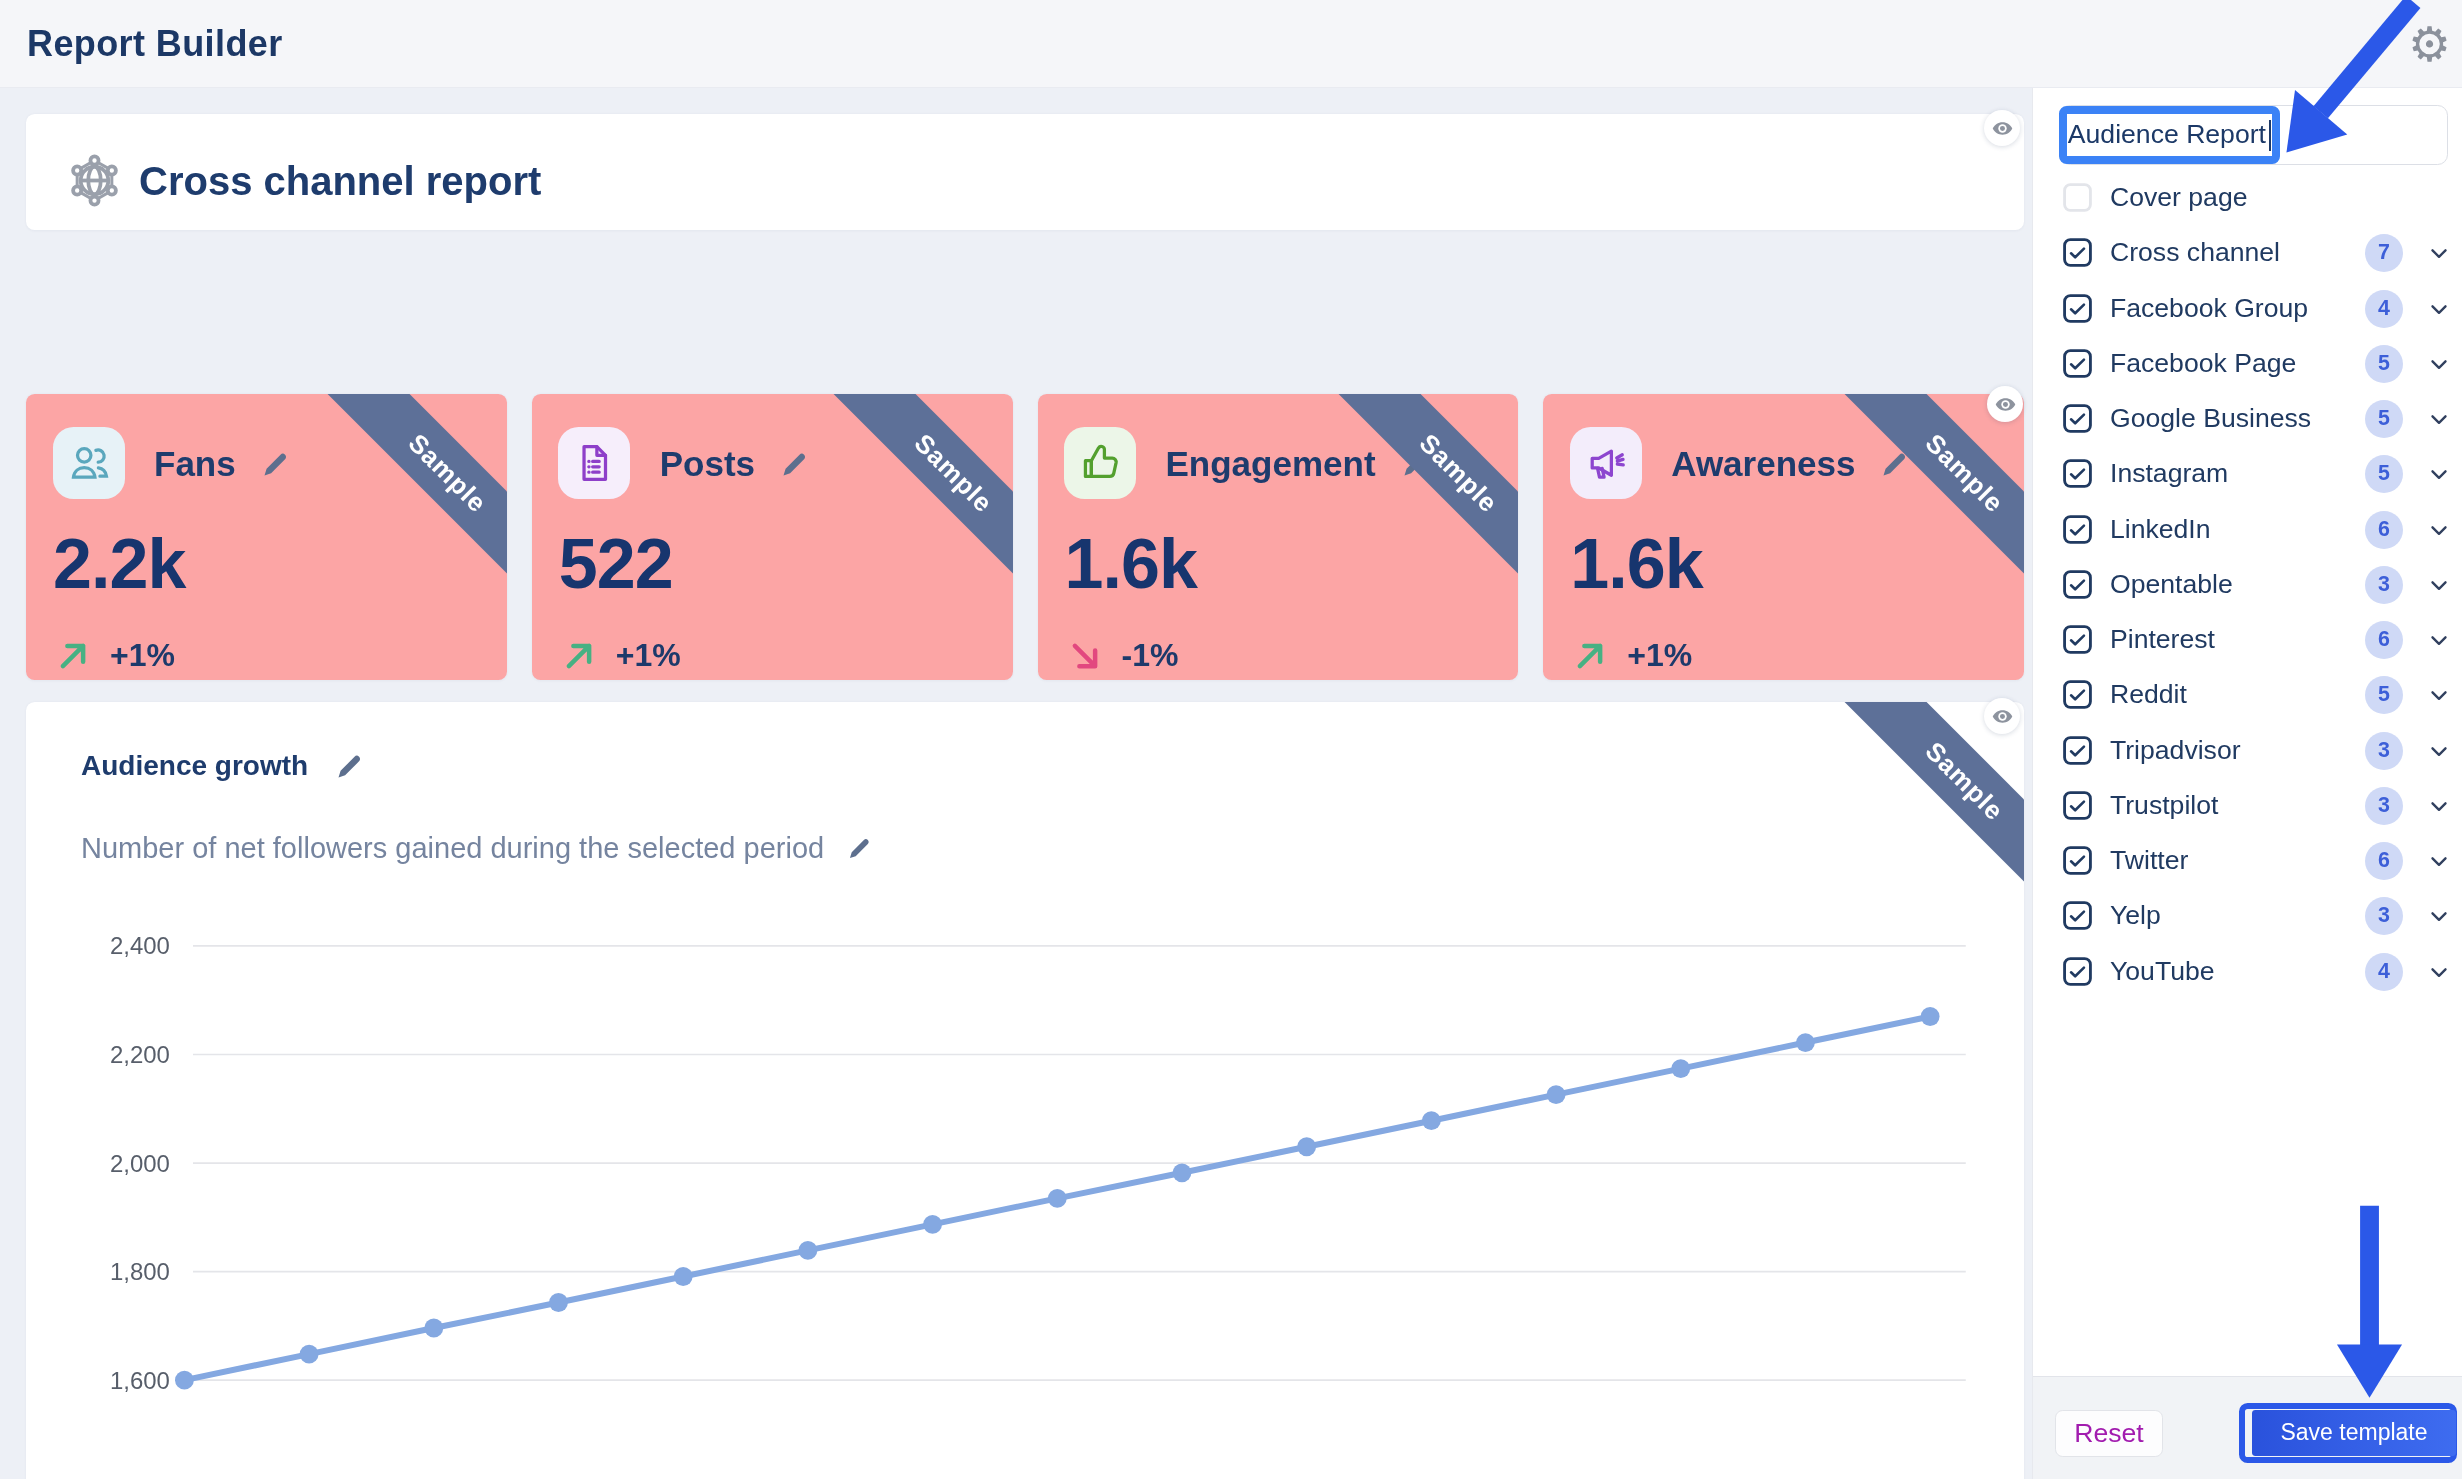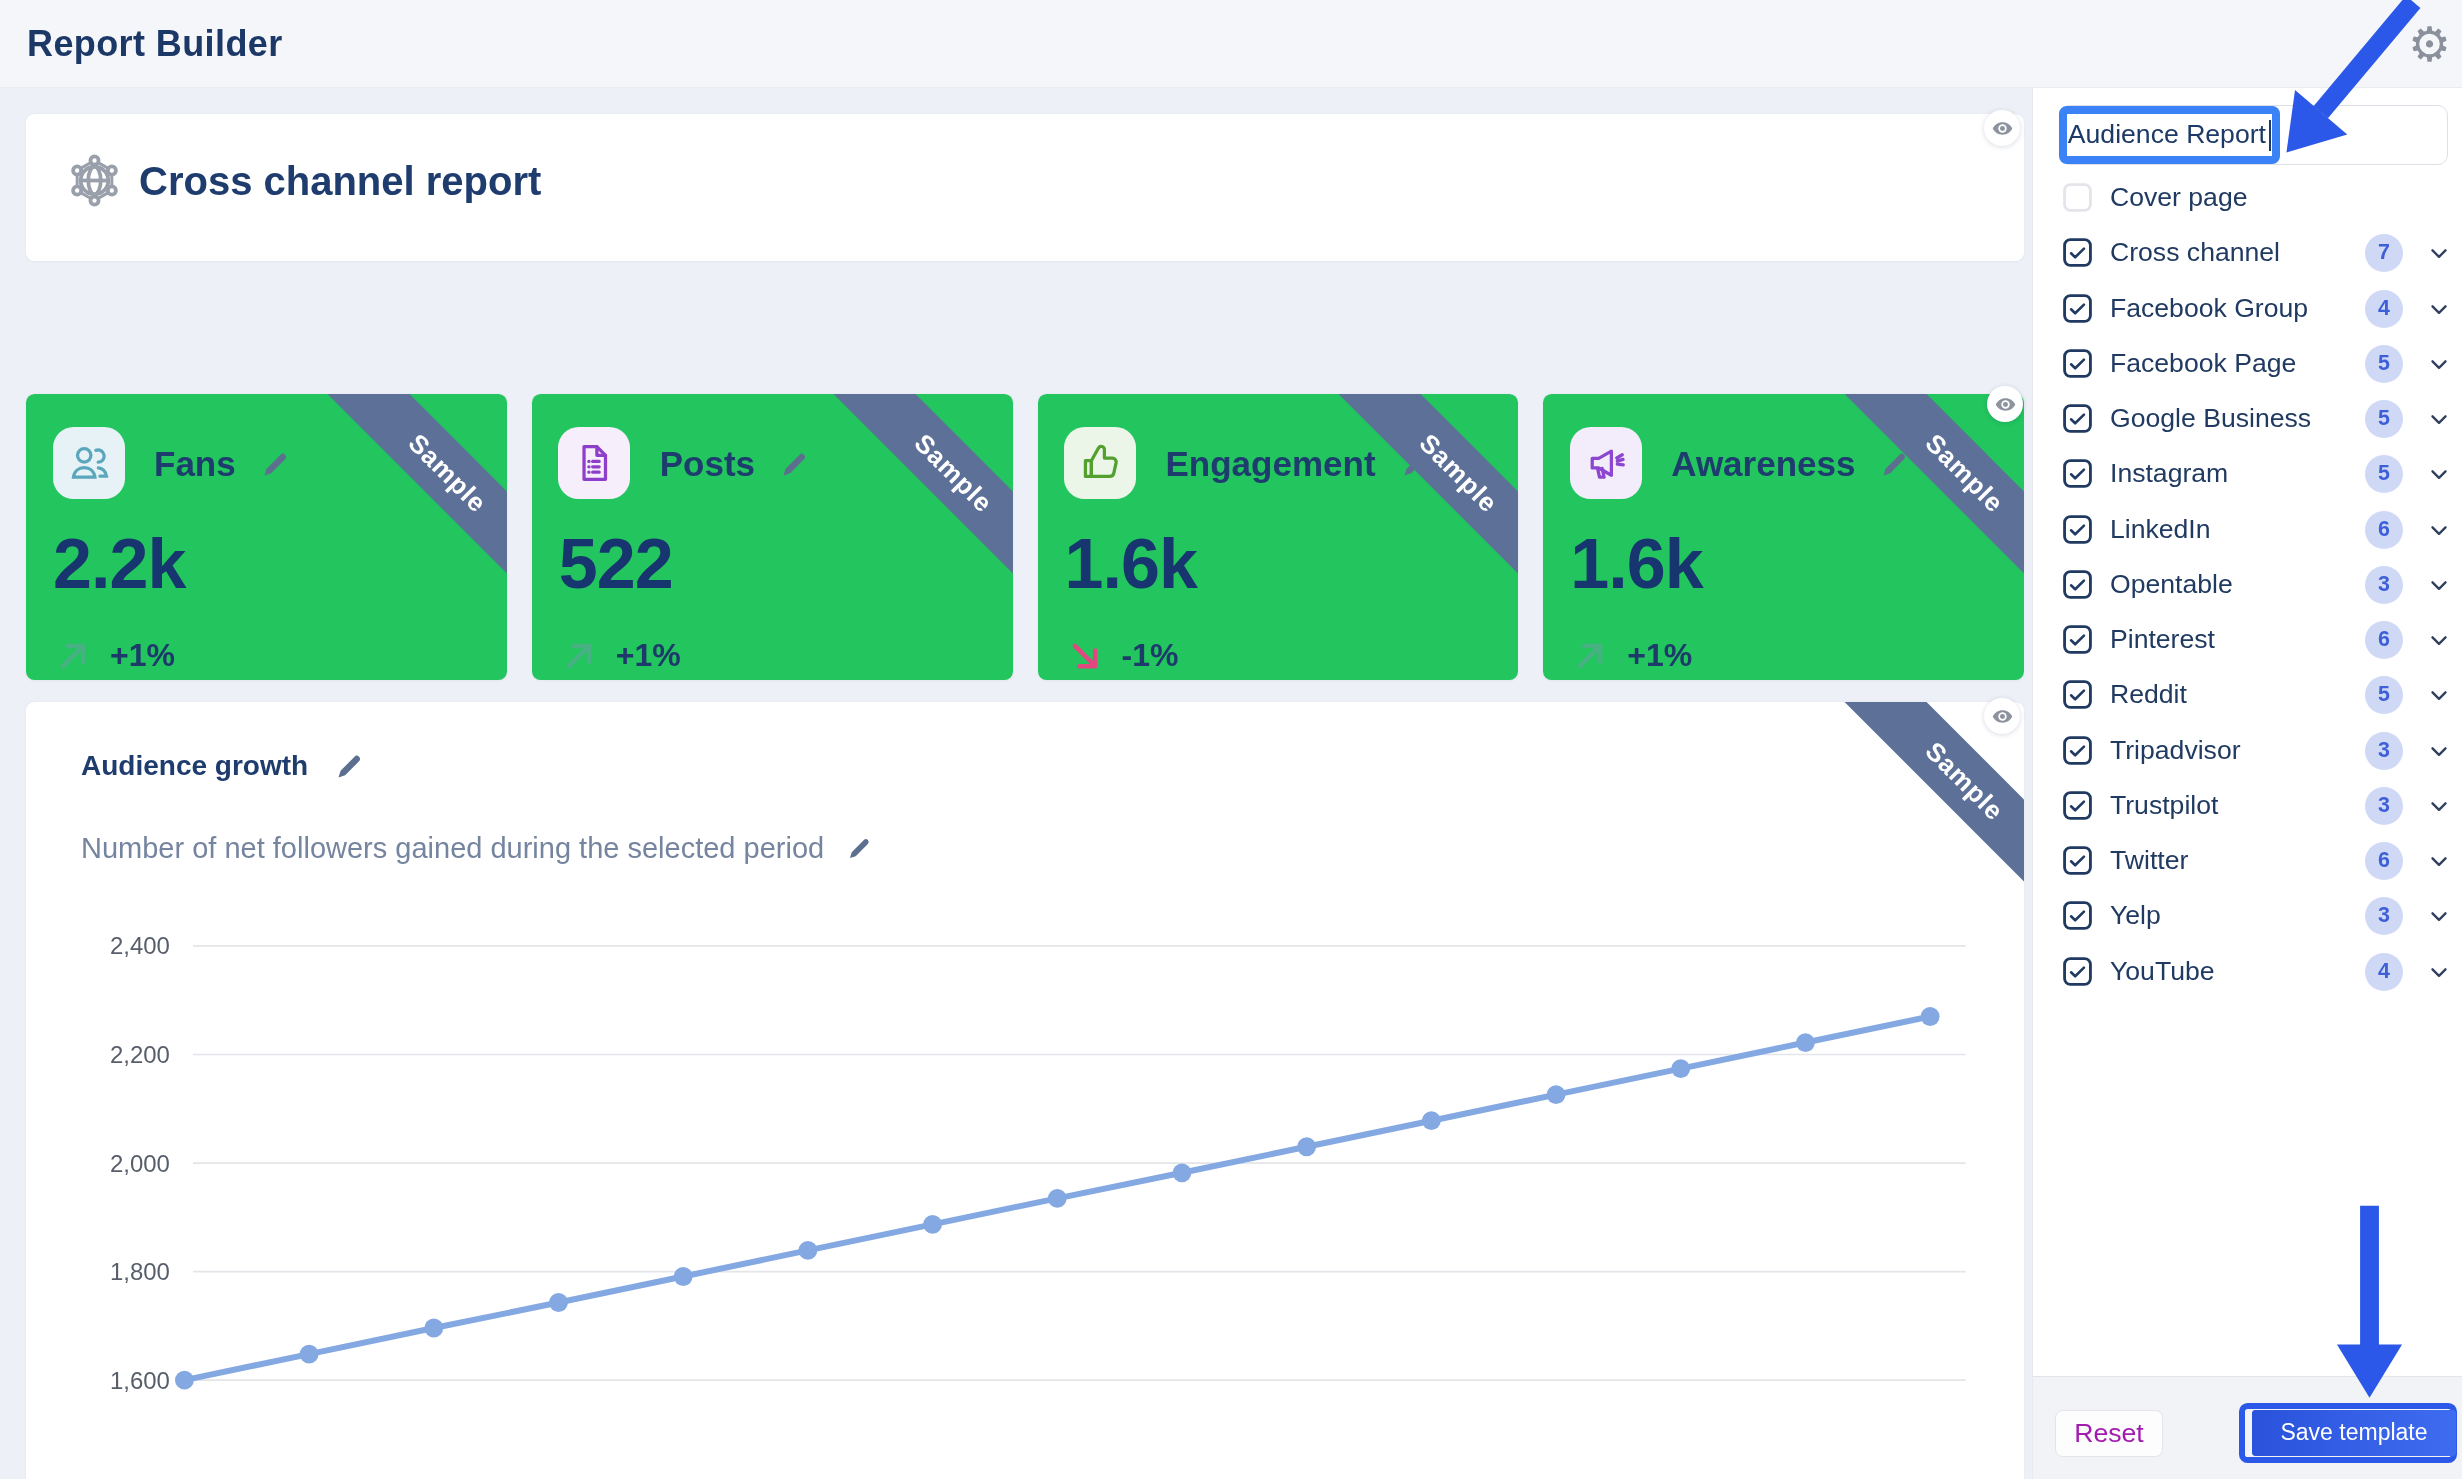--- a/index.html
+++ b/index.html
@@ -8,31 +8,31 @@
   #app { position:relative; width:2462px; height:1480px; overflow:hidden; background:#edf0f6; }
 
   
   .header { position:absolute; left:0; top:0; width:2462px; height:88px; background:#f5f6f9; border-bottom:0.9px solid #e9ebf1; z-index:2; }
   .header-title { position:absolute; left:27px; top:0; line-height:88px; font-size:36px; font-weight:700; color:#1c3866; letter-spacing:0.4px; }
   .gear { position:absolute; left:2408px; top:15.4px; font-size:48px; color:#8b919c; line-height:60px; cursor:pointer; }
 
   
   .card { background:#fff; border-radius:8.6px; box-shadow:0 0.9px 2.6px rgba(30,50,90,.05); }
 
-  .report-head-card { position:absolute; left:26px; top:114px; width:1998px; height:147px; }
+  .report-head-card { position:absolute; left:26px; top:114px; width:1998px; height:116px; }
   .globe-wrap { position:absolute; left:36px; top:34px; width:65px; height:65px; }
   .report-title { position:absolute; left:113px; top:0; line-height:134px; font-size:40px; font-weight:700; color:#1e3c6d; }
 
   .divider-row { position:absolute; left:34px; top:308px; width:1983px; height:38px; display:flex; align-items:center; }
   .dot-line { flex:1; border-top:4.3px dotted #a8aeba; height:0; }
   .divider-text { margin:0 36px; font-size:28px; font-weight:600; color:#1e3c6d; white-space:nowrap; }
 
   
   .cards-row { position:absolute; left:26px; top:394px; width:1998px; height:286px; display:grid; grid-template-columns:repeat(4,1fr); grid-gap:25px; }
-  .metric-card { position:relative; background:#22c55e; border-radius:8.6px; overflow:hidden; box-shadow:0 0.9px 2.6px rgba(30,50,90,.05); }
+  .metric-card { position:relative; background:#fca5a5; border-radius:8.6px; overflow:hidden; box-shadow:0 0.9px 2.6px rgba(30,50,90,.05); }
   .tile { position:absolute; left:26.6px; top:33px; width:72px; height:72px; border-radius:20.6px; display:flex; align-items:center; justify-content:center; }
   .tile svg { width:46px; height:46px; }
   .tile-fans { background:#e7f2f7; }
   .tile-posts { background:#f6eefb; }
   .tile-engagement { background:#ecf6e8; }
   .tile-awareness { background:#f3edfb; }
   .card-head { position:absolute; left:128px; top:50px; display:flex; align-items:center; gap:24px; }
   .card-label { font-size:35px; font-weight:700; color:#1e3c6d; }
   .pencil { width:31px; height:31px; flex:0 0 auto; cursor:pointer; }
   .card-value { position:absolute; left:27px; top:130px; font-size:70px; font-weight:700; color:#17356e; letter-spacing:-0.9px; }

